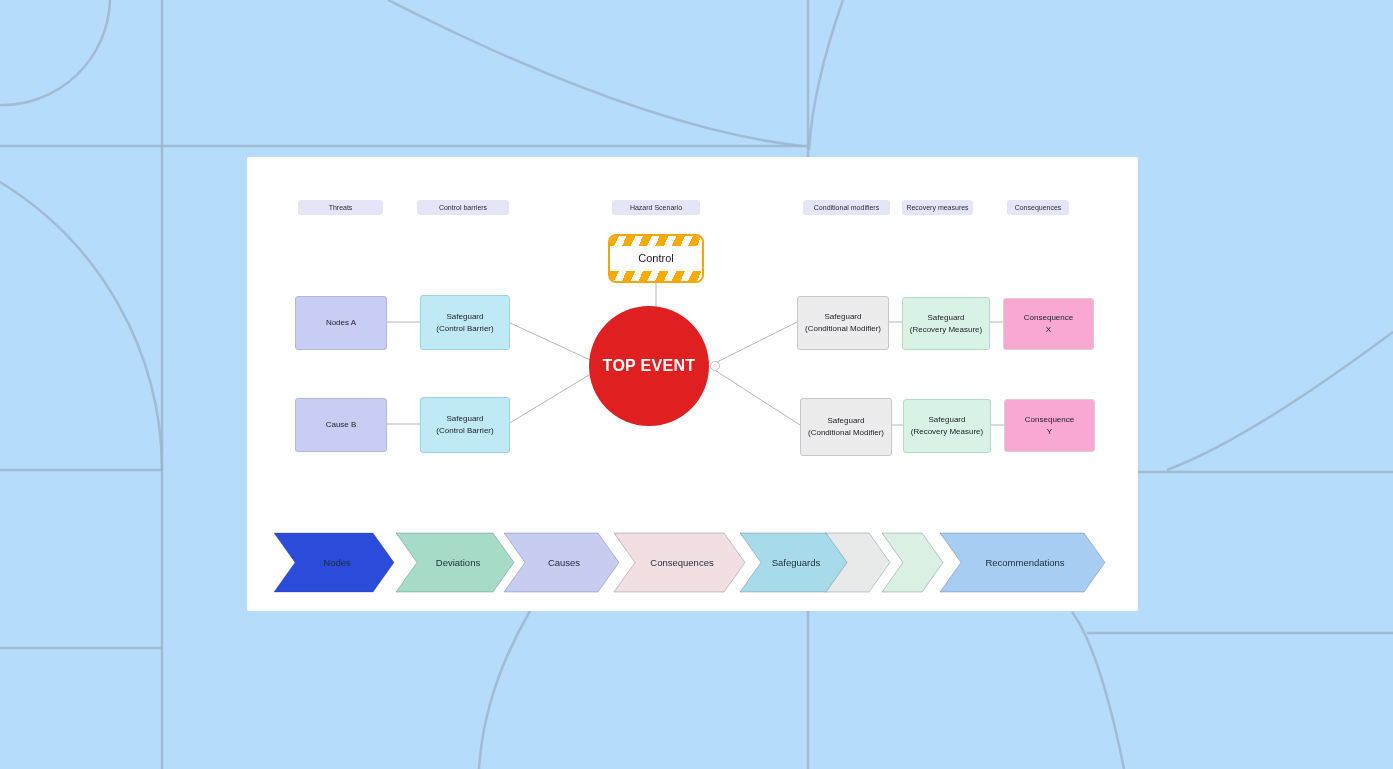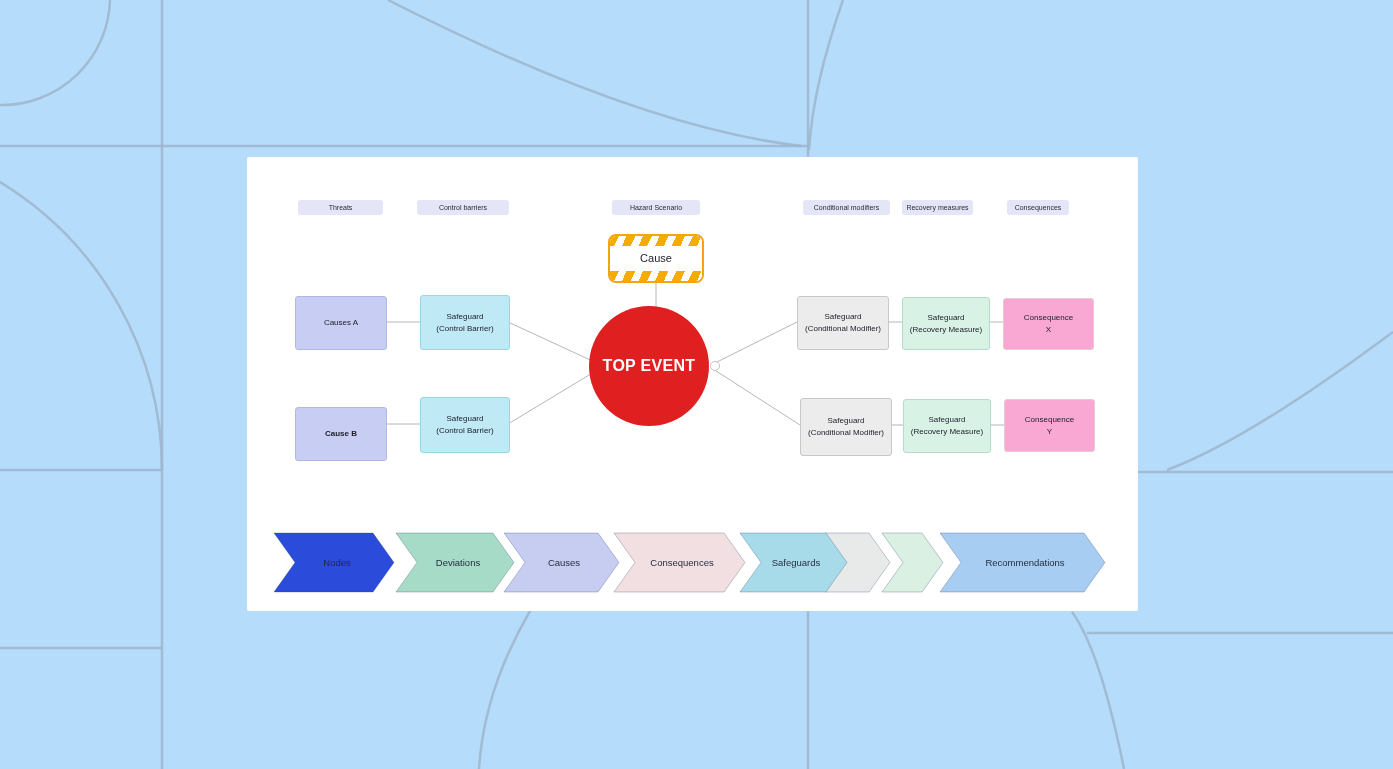--- a/index.html
+++ b/index.html
@@ -111,36 +111,36 @@
 
   <div class="chip" style="left:51px;width:85px;">Threats</div>
   <div class="chip" style="left:170px;width:92px;">Control barriers</div>
   <div class="chip" style="left:365px;width:88px;">Hazard Scenario</div>
   <div class="chip" style="left:556px;width:87px;">Conditional modifiers</div>
   <div class="chip" style="left:655px;width:71px;">Recovery measures</div>
   <div class="chip" style="left:760px;width:62px;">Consequences</div>
 
   <div class="hazard">
     <div class="hz-stripe"></div>
-    <div class="hz-label">Cause</div>
+    <div class="hz-label">Control</div>
     <div class="hz-stripe"></div>
   </div>
 
   <div class="top-event">
     <span>TOP EVENT</span>
   </div>
 
   <div class="node cause" style="left:48px;top:139px;width:90px;height:52px;">
-    <span>Causes A</span>
+    <span>Nodes A</span>
   </div>
   <div class="node cbarrier" style="left:173px;top:138px;width:88px;height:53px;">
     <span>Safeguard</span>
     <span class="sub">(Control Barrier)</span>
   </div>
-  <div class="node cause" style="left:48px;top:250px;width:90px;height:52px;font-weight:bold;">
+  <div class="node cause" style="left:48px;top:241px;width:90px;height:52px;">
     <span>Cause B</span>
   </div>
   <div class="node cbarrier" style="left:173px;top:240px;width:88px;height:54px;">
     <span>Safeguard</span>
     <span class="sub">(Control Barrier)</span>
   </div>
 
   <div class="node cmod" style="left:550px;top:139px;width:90px;height:52px;">
     <span>Safeguard</span>
     <span class="sub">(Conditional Modifier)</span>

